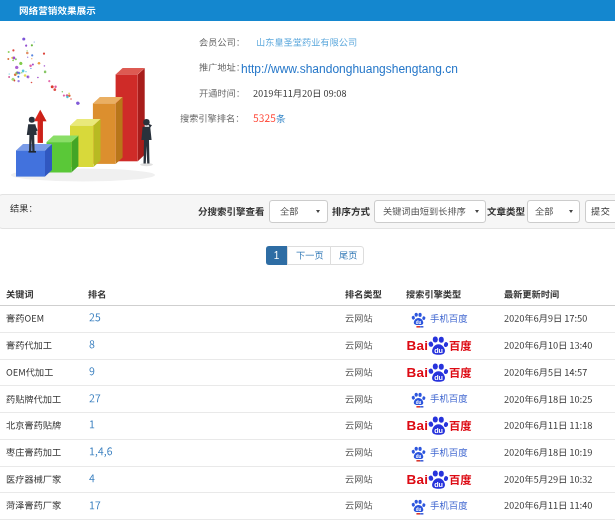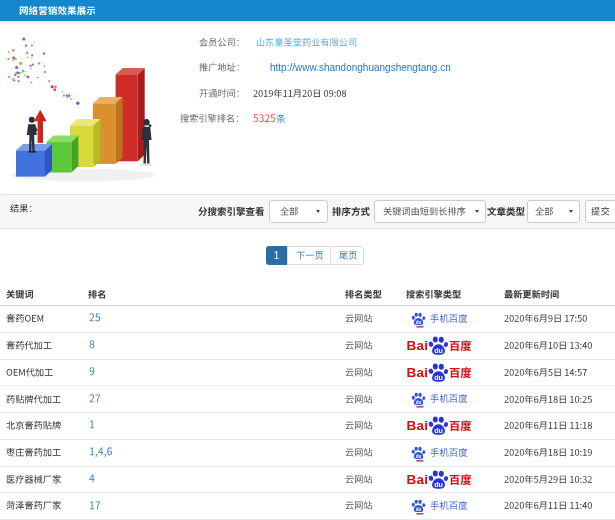--- a/index.html
+++ b/index.html
@@ -188,21 +188,21 @@
       <use href="#qE" x="3000"></use>
       <use href="#qF" x="4000"></use>
       <use href="#qG" x="5000"></use>
       <use href="#qH" x="6000"></use>
       <use href="#qI" x="7000"></use>
       <use href="#qJ" x="8000"></use>
       <use href="#qk" x="9000"></use>
       <use href="#ql" x="10000"></use>
     </g>
   </svg>
-<div class="a" style="left:270px;top:63.2px;font-size:10px;line-height:1;color:#2577c9">http://www.shandonghuangshengtang.cn</div>
+<div class="a" style="left:241px;top:63.2px;font-size:12px;line-height:1;color:#2577c9">http://www.shandonghuangshengtang.cn</div>
 <svg class="t" style="left:252.5px;top:86.5px" width="95.5" height="12.5">
     <g fill="#333" transform="translate(0,9.75) scale(0.00920,-0.00920)">
       <use href="#qK" x="0"></use>
       <use href="#qL" x="555"></use>
       <use href="#qM" x="1110"></use>
       <use href="#qN" x="1665"></use>
       <use href="#qO" x="2220"></use>
       <use href="#qM" x="3220"></use>
       <use href="#qM" x="3775"></use>
       <use href="#qP" x="4330"></use>

